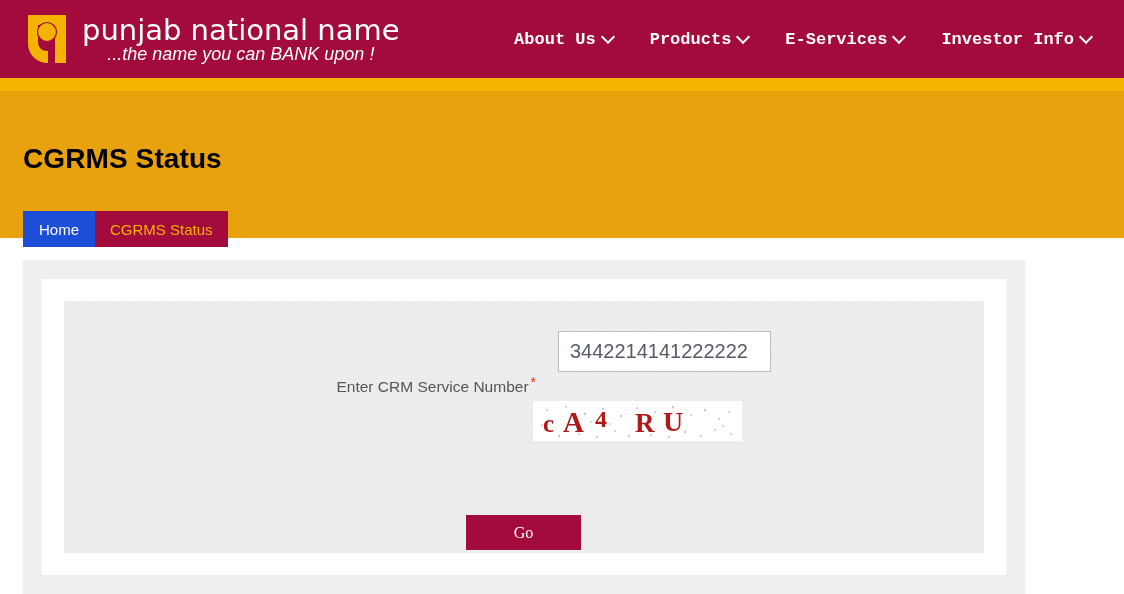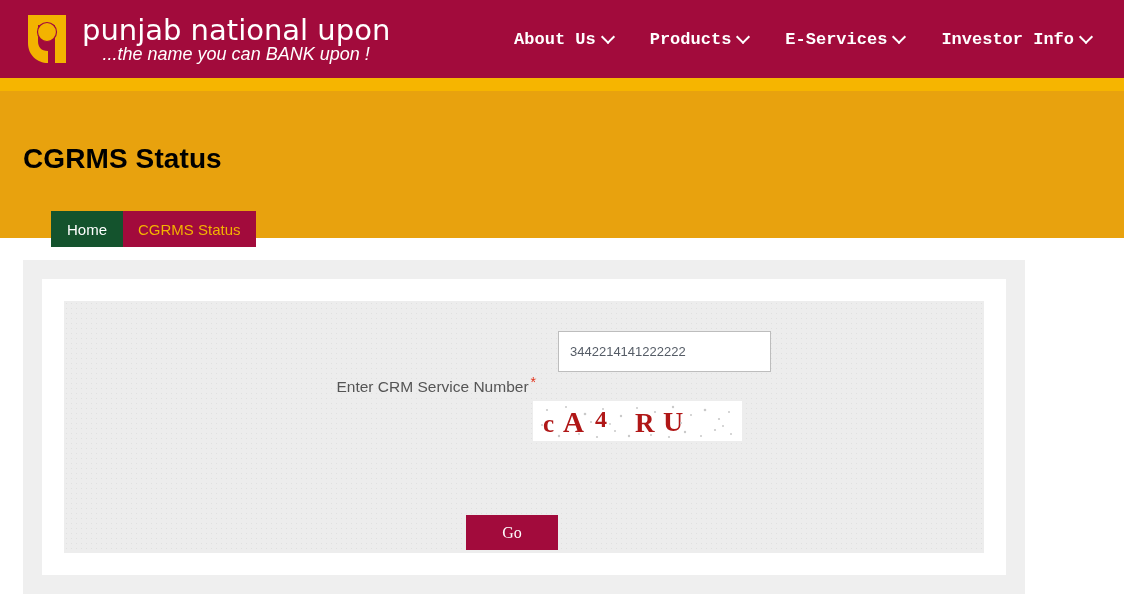--- a/index.html
+++ b/index.html
@@ -115,28 +115,27 @@
     font-family: "Liberation Sans", sans-serif;
   }
   .crumbs {
     position: absolute;
     left: 23px;
     top: 120px;
     display: flex;
     height: 36px;
   }
   .crumb-home {
-    background: #14532d;
+    background: #1d4ed8;
     color: #ffffff;
     font-size: 15px;
     display: flex;
     align-items: center;
     padding: 0 16px;
     cursor: pointer;
-    margin-left: 28px;
   }
   .crumb-current {
     background: #a20b3c;
     color: #f3b300;
     font-size: 15px;
     display: flex;
     align-items: center;
     padding: 0 15px;
     cursor: default;
   }
@@ -184,21 +183,21 @@
     font-size: 14px;
     position: relative;
     top: -5px;
     left: 2px;
   }
   .text-input {
     background: #ffffff;
     border: 1px solid #bdbdbd;
     height: 41px;
     width: 213px;
-    font-size: 13px;
+    font-size: 20px;
     color: #555c66;
     padding: 0 11px;
     font-family: "Liberation Sans", sans-serif;
     outline: none;
   }
 
   
   .row-crm { left: 0; top: 30px; width: 100%; }
   .row-crm .field-label { width: 470px; margin-top: 36px; }
   .row-crm .text-input { margin-left: 24px; }
@@ -223,21 +222,21 @@
   
   .go-wrap {
     position: absolute;
     left: 402px;
     top: 214px;
   }
   .go-button {
     background: #a20b3c;
     color: #ffffff;
     border: none;
-    width: 92px;
+    width: 115px;
     height: 35px;
     font-size: 16px;
     cursor: pointer;
     font-family: "Liberation Serif", serif;
   }
 </style>
 </head>
 <body>
 
 <div class="header">
@@ -246,21 +245,21 @@
     <span class="logo-mark">
       <svg viewBox="0 0 46 52" width="46" height="52" aria-hidden="true">
         <path d="M4 2 L4 30 C4 42 13 50 24 50 L24 38 C17 38 14 34 14 28 L14 2 Z" fill="#f3b300"></path>
         <rect x="31" y="2" width="11" height="48" fill="#f3b300"></rect>
         <rect x="4" y="2" width="38" height="10" fill="#f3b300"></rect>
         <circle cx="23" cy="19" r="9.5" fill="#f3b300"></circle>
         <circle cx="23" cy="19" r="9.5" fill="none" stroke="#a20b3c" stroke-width="1.2"></circle>
       </svg>
     </span>
     <span class="wordmark">
-      <span class="wordmark-main">punjab national upon</span>
+      <span class="wordmark-main">punjab national name</span>
       <span class="wordmark-tag">...the name you can BANK upon !</span>
     </span>
   </div>
 
   <div class="nav">
     <div class="nav-item">
       <span>About Us</span>
       <span class="chev"></span>
     </div>
     <div class="nav-item">

